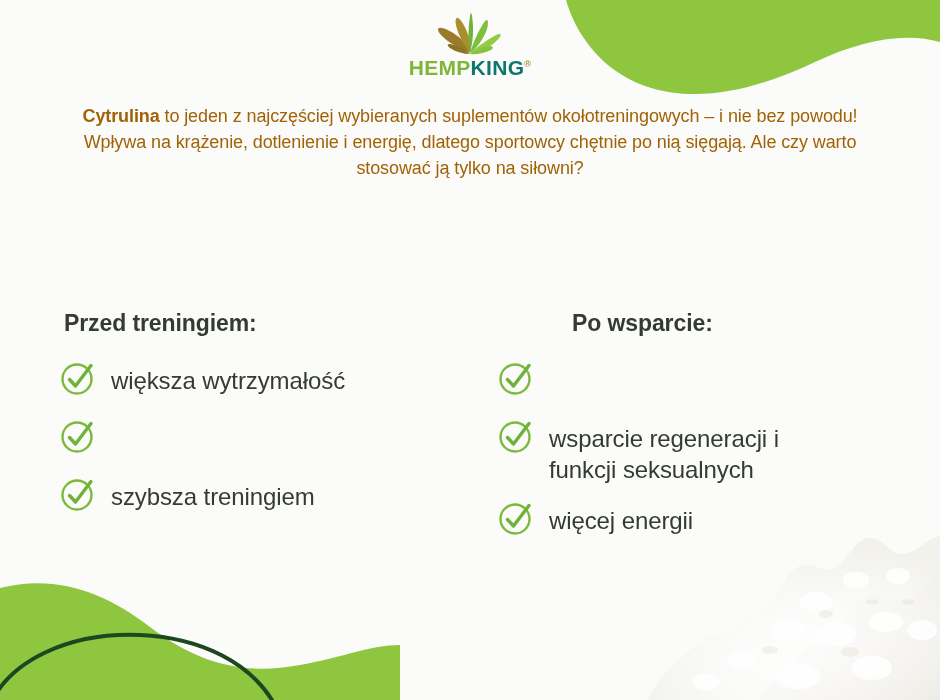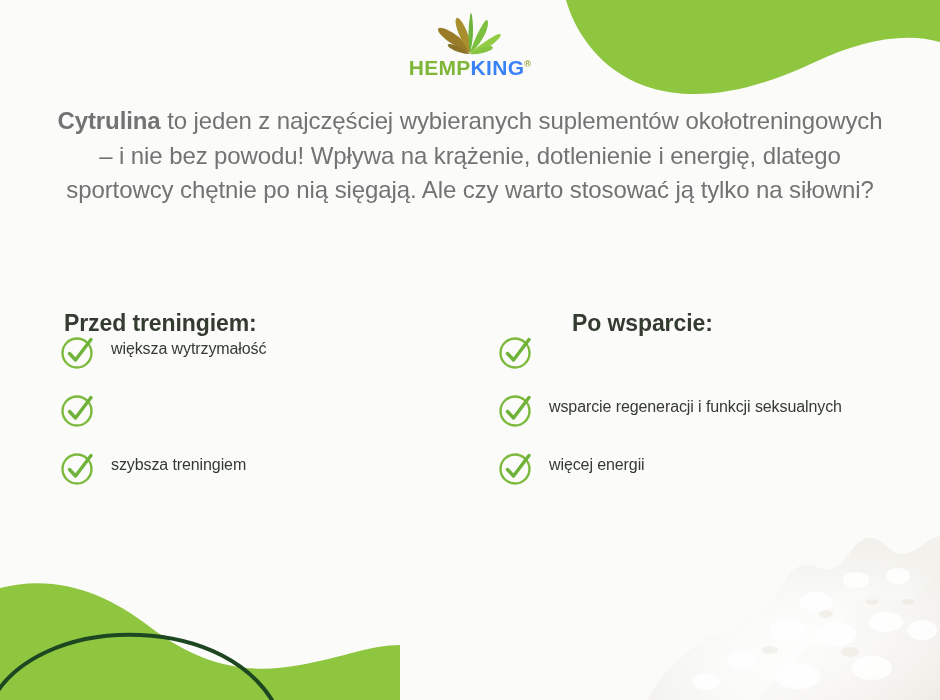--- a/index.html
+++ b/index.html
@@ -56,37 +56,37 @@
   .logo-leaf { display: block; margin: 0 auto; }
   .logo-word {
     margin-top: 1px;
     font-size: 21px;
     font-weight: bold;
     letter-spacing: 0.3px;
     line-height: 1;
     white-space: nowrap;
   }
   .logo-hemp { color: #7fb539; margin-top: 32px; }
-  .logo-king { color: #3b82f6; }
+  .logo-king { color: #0f766e; }
   .logo-reg {
     font-size: 9px;
     vertical-align: super;
     color: #9c9a37;
   }
 
   
   .intro {
     position: absolute;
     left: 50%;
     transform: translateX(-50%);
     top: 104px;
     width: 830px;
     text-align: center;
-    color: #737373;
-    font-size: 24px;
+    color: #a16207;
+    font-size: 18px;
     line-height: 1.44;
     letter-spacing: -0.1px;
     z-index: 4;
   }
   .intro b { font-weight: bold; }
 
   
   .columns {
     position: absolute;
     top: 310px;
@@ -99,39 +99,40 @@
     top: 0;
   }
   .col-left  { left: 58px;  width: 440px; }
   .col-right { left: 496px; width: 440px; }
 
   .col-title {
     font-size: 23px;
     font-weight: bold;
     color: #343b31;
     letter-spacing: -0.1px;
+    margin-bottom: 26px;
   }
   .col-left .col-title  { margin-left: 6px; }
   .col-right .col-title { margin-left: 76px; }
 
   .bullet {
     display: flex;
     align-items: flex-start;
     margin-bottom: 18px;
   }
   .bullet-icon {
     flex: 0 0 auto;
     width: 40px;
     height: 40px;
     margin-right: 13px;
     position: relative;
     top: -5px;
   }
   .bullet-text {
-    font-size: 16px;
+    font-size: 24px;
     line-height: 1.3;
     color: #343b31;
     letter-spacing: -0.1px;
     padding-top: 2px;
   }
 </style>
 </head>
 <body>
 
 <div id="canvas">

